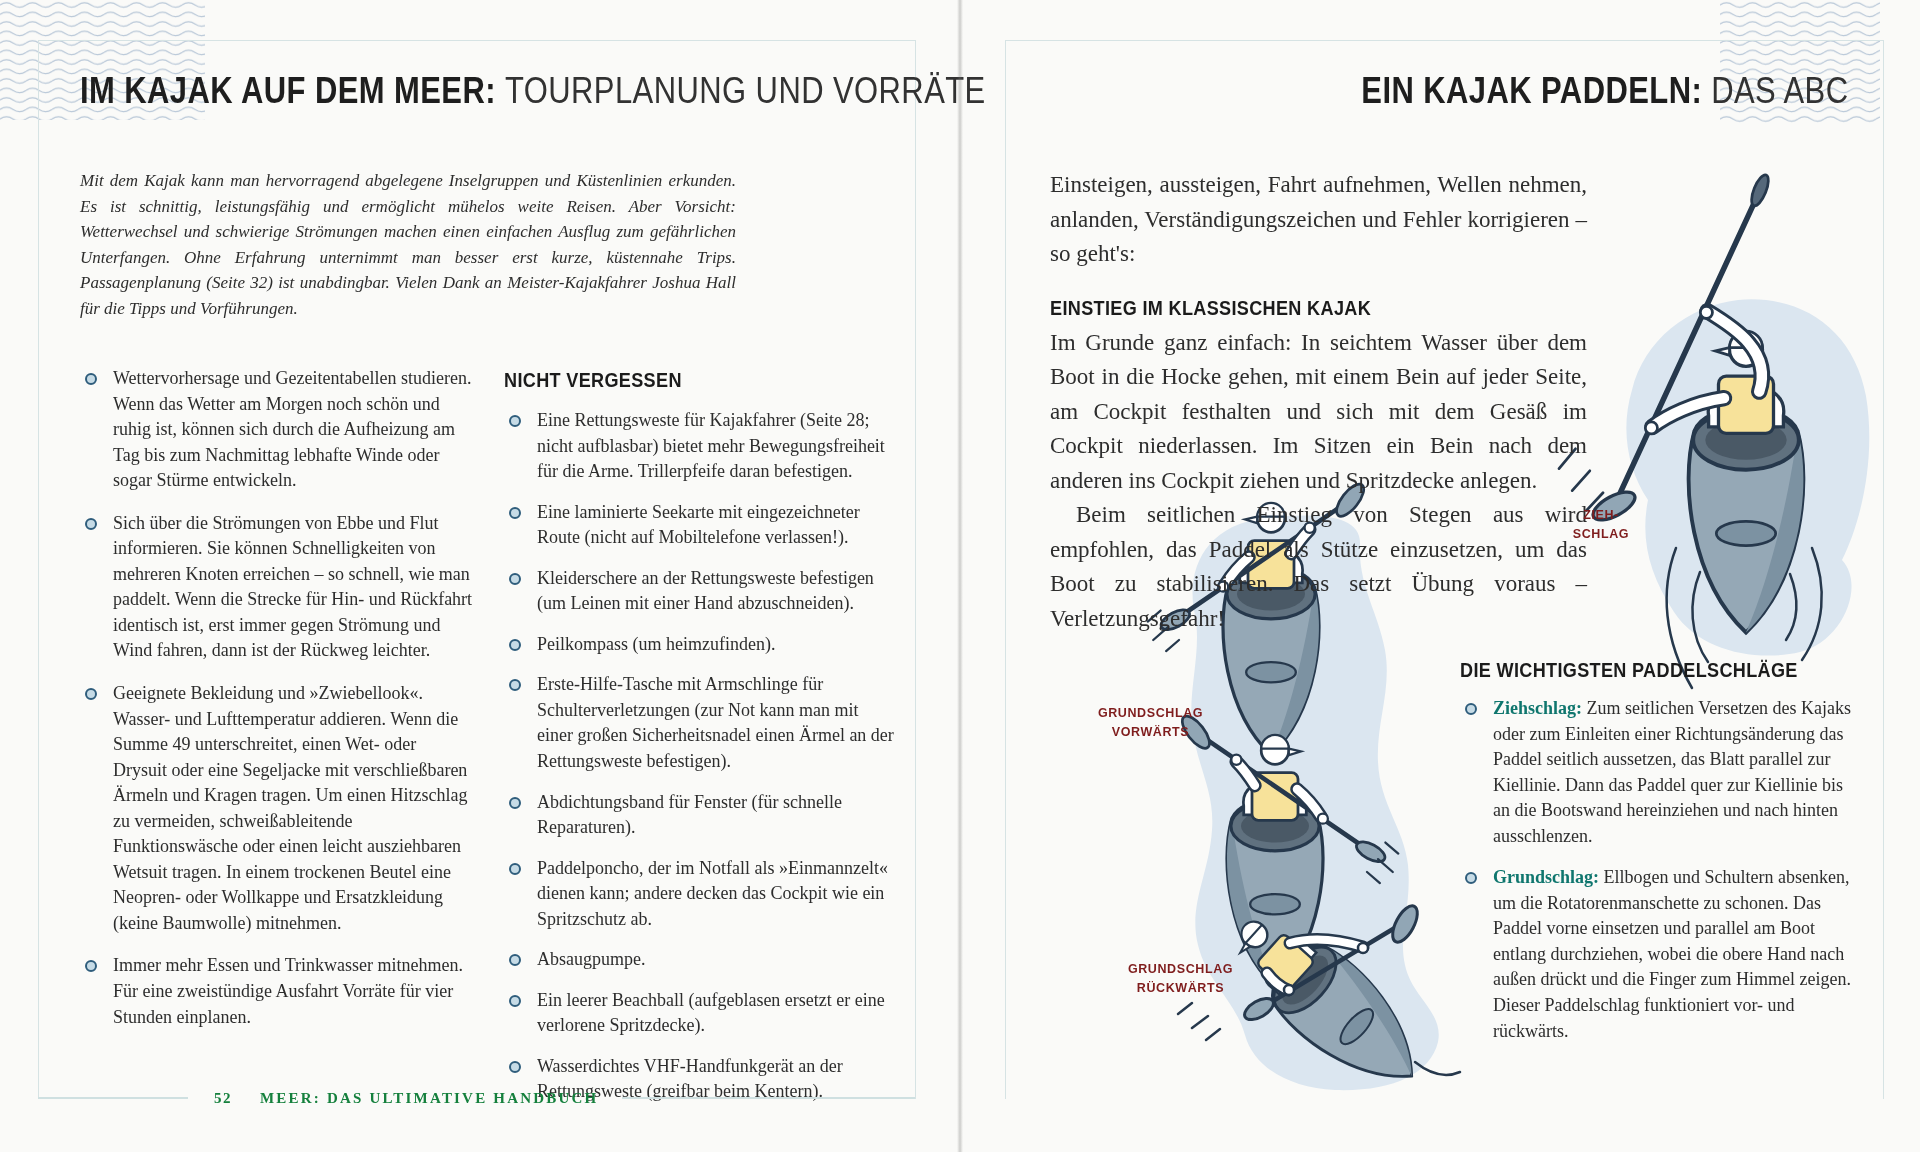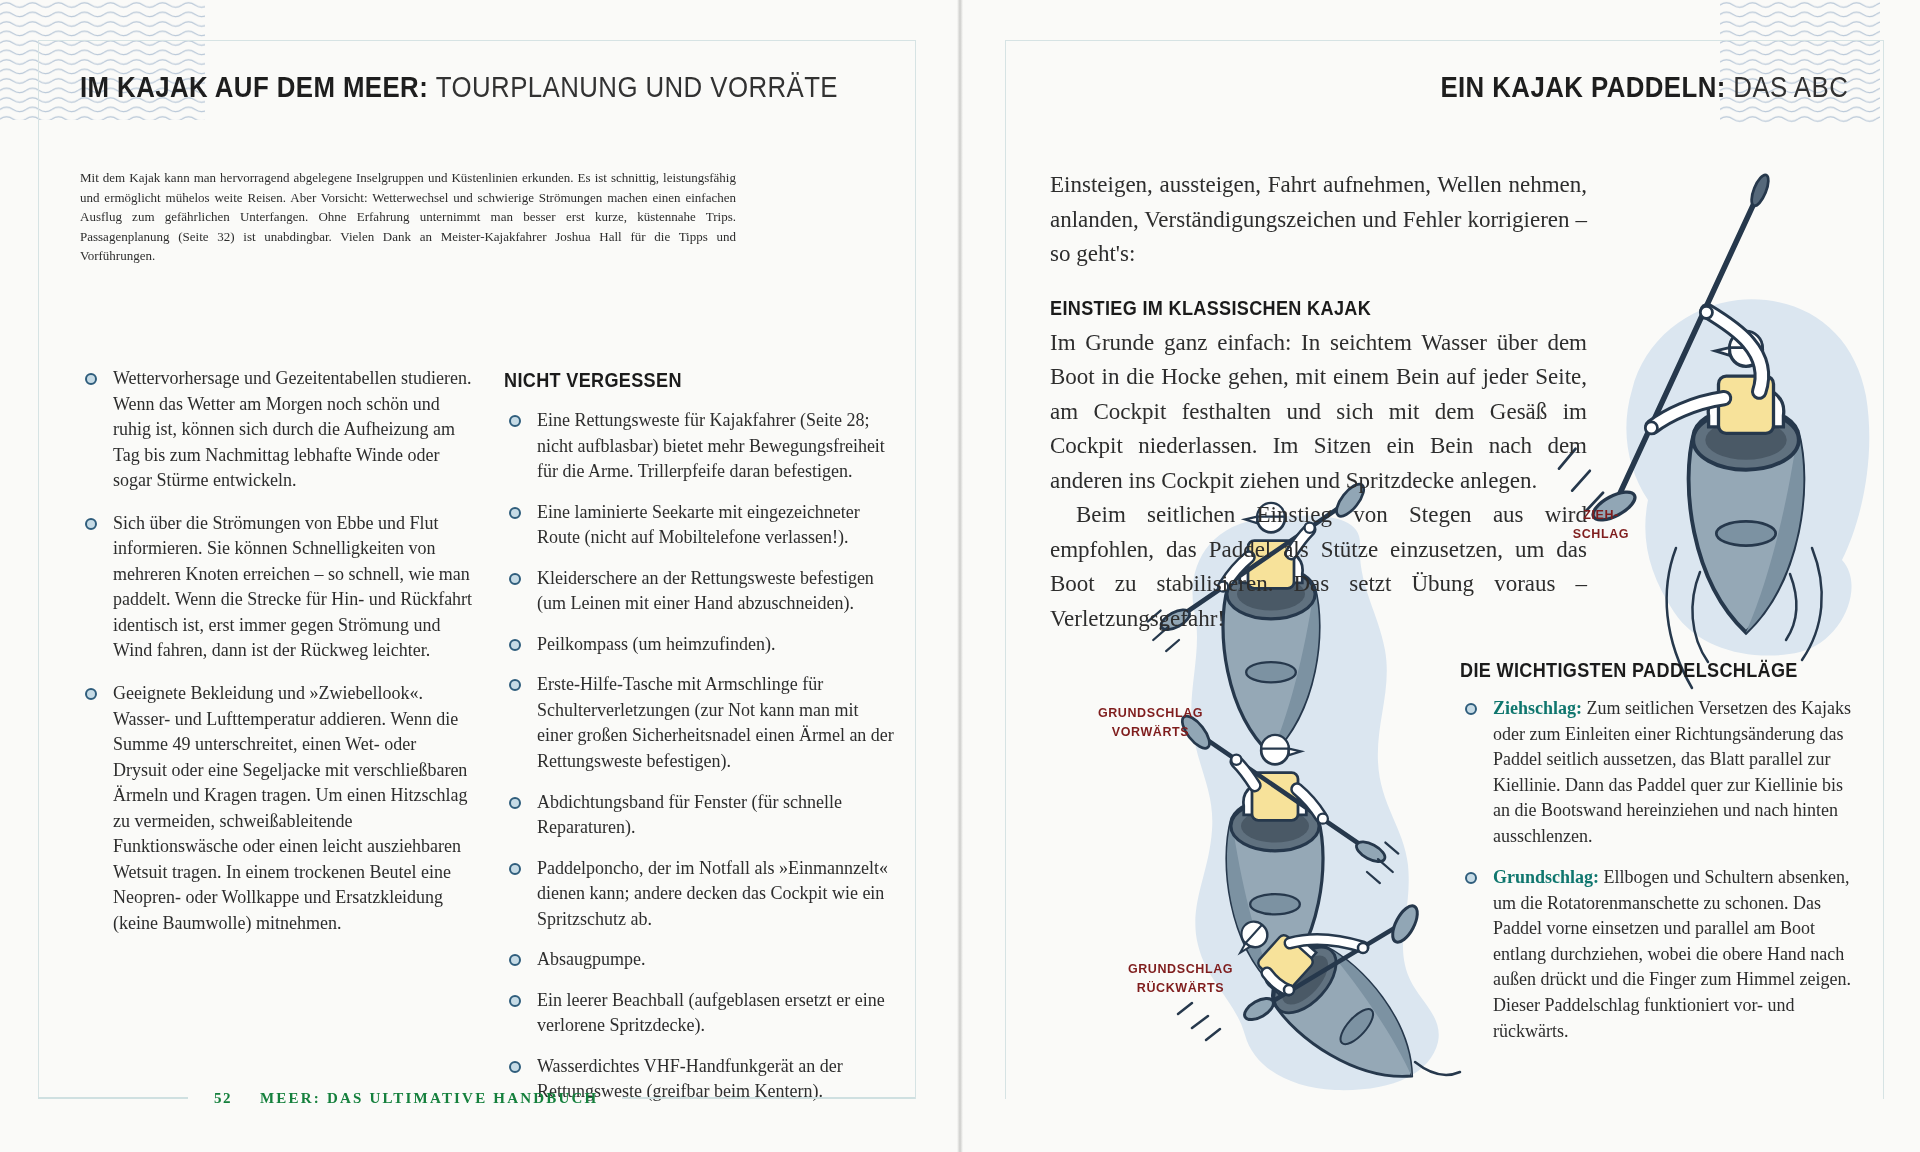--- a/index.html
+++ b/index.html
@@ -22,34 +22,34 @@
   .waves-right{left:760;top:52;left:760px;}
 
   
   .frame{position:absolute;top:40px;height:1058px;z-index:2;
     border-top:1px solid #d6e3e4;border-left:1px solid #d6e3e4;border-right:1px solid #d6e3e4;}
   .frame-left{left:38px;width:876px;}
   .frame-right{left:45px;width:877px;}
 
   
   h1.title{position:absolute;top:70px;margin:0;z-index:3;white-space:nowrap;
-    font-family:"Liberation Sans", sans-serif;font-size:30px;letter-spacing:.5px;color:#1e1e1e;}
+    font-family:"Liberation Sans", sans-serif;font-size:36px;letter-spacing:.5px;color:#1e1e1e;}
   .title-left{left:80px;}
   .title-right{right:72px;text-align:right;}
   .cond{display:inline-block;transform:scaleX(.86);transform-origin:left center;}
   .title-right .cond{transform-origin:right center;}
   .t-bold{font-weight:700;}
   .t-light{font-weight:400;color:#323232;}
 
   h2.sec{font-family:"Liberation Sans", sans-serif;font-weight:700;font-size:21px;
     letter-spacing:.4px;color:#1b1b1b;margin:0;}
 
   
   .intro{position:absolute;left:80px;top:168px;width:656px;margin:0;z-index:3;
-    font-size:13px;line-height:1.5;text-align:justify;}
+    font-size:17px;line-height:1.5;text-align:justify;font-style:italic;}
   .cols{position:absolute;left:80px;top:366px;width:818px;display:flex;gap:30px;z-index:3;}
   .col{width:394px;}
   ul.blt{list-style:none;margin:0;padding:0;}
   ul.blt li{position:relative;padding-left:33px;margin:0 0 17px 0;font-size:18px;line-height:1.42;}
   ul.blt li::before{content:"";position:absolute;left:5px;top:7px;width:8px;height:8px;
     border:2.5px solid #2f5d7c;border-radius:50%;background:#c6dbe6;}
   ul.checklist li{margin-bottom:15px;}
   .col h2.sec{margin:2px 0 16px 0;}
 
   
@@ -124,20 +124,21 @@
   <h1 class="title title-left"><span class="cond"><span class="t-bold">IM KAJAK AUF DEM MEER:</span> <span class="t-light">TOURPLANUNG UND VORRÄTE</span></span></h1>
 
   <p class="intro">Mit dem Kajak kann man hervorragend abgelegene Inselgruppen und Küstenlinien erkunden. Es ist schnittig, leistungsfähig und ermöglicht mühelos weite Reisen. Aber Vorsicht: Wetterwechsel und schwierige Strömungen machen einen einfachen Ausflug zum gefährlichen Unterfangen. Ohne Erfahrung unternimmt man besser erst kurze, küstennahe Trips. Passagenplanung (Seite 32) ist unabdingbar. Vielen Dank an Meister-Kajakfahrer Joshua Hall für die Tipps und Vorführungen.</p>
 
   <div class="cols">
     <div class="col">
       <ul class="blt">
         <li>Wettervorhersage und Gezeitentabellen studieren. Wenn das Wetter am Morgen noch schön und ruhig ist, können sich durch die Aufheizung am Tag bis zum Nachmittag lebhafte Winde oder sogar Stürme entwickeln.</li>
         <li>Sich über die Strömungen von Ebbe und Flut informieren. Sie können Schnelligkeiten von mehreren Knoten erreichen – so schnell, wie man paddelt. Wenn die Strecke für Hin- und Rückfahrt identisch ist, erst immer gegen Strömung und Wind fahren, dann ist der Rückweg leichter.</li>
         <li>Geeignete Bekleidung und »Zwiebellook«. Wasser- und Lufttemperatur addieren. Wenn die Summe 49 unterschreitet, einen Wet- oder Drysuit oder eine Segeljacke mit verschließbaren Ärmeln und Kragen tragen. Um einen Hitzschlag zu vermeiden, schweißableitende Funktionswäsche oder einen leicht ausziehbaren Wetsuit tragen. In einem trockenen Beutel eine Neopren- oder Wollkappe und Ersatzkleidung (keine Baumwolle) mitnehmen.</li>
+        <li>Immer mehr Essen und Trinkwasser mitnehmen. Für eine zweistündige Ausfahrt Vorräte für vier Stunden einplanen.</li>
       </ul>
     </div>
     <div class="col">
       <h2 class="sec"><span class="cond">NICHT VERGESSEN</span></h2>
       <ul class="blt checklist">
         <li>Eine Rettungsweste für Kajakfahrer (Seite 28; nicht aufblasbar) bietet mehr Bewegungsfreiheit für die Arme. Trillerpfeife daran befestigen.</li>
         <li>Eine laminierte Seekarte mit eingezeichneter Route (nicht auf Mobiltelefone verlassen!).</li>
         <li>Kleiderschere an der Rettungsweste befestigen (um Leinen mit einer Hand abzuschneiden).</li>
         <li>Peilkompass (um heimzufinden).</li>
         <li>Erste-Hilfe-Tasche mit Armschlinge für Schulterverletzungen (zur Not kann man mit einer großen Sicherheitsnadel einen Ärmel an der Rettungsweste befestigen).</li>

